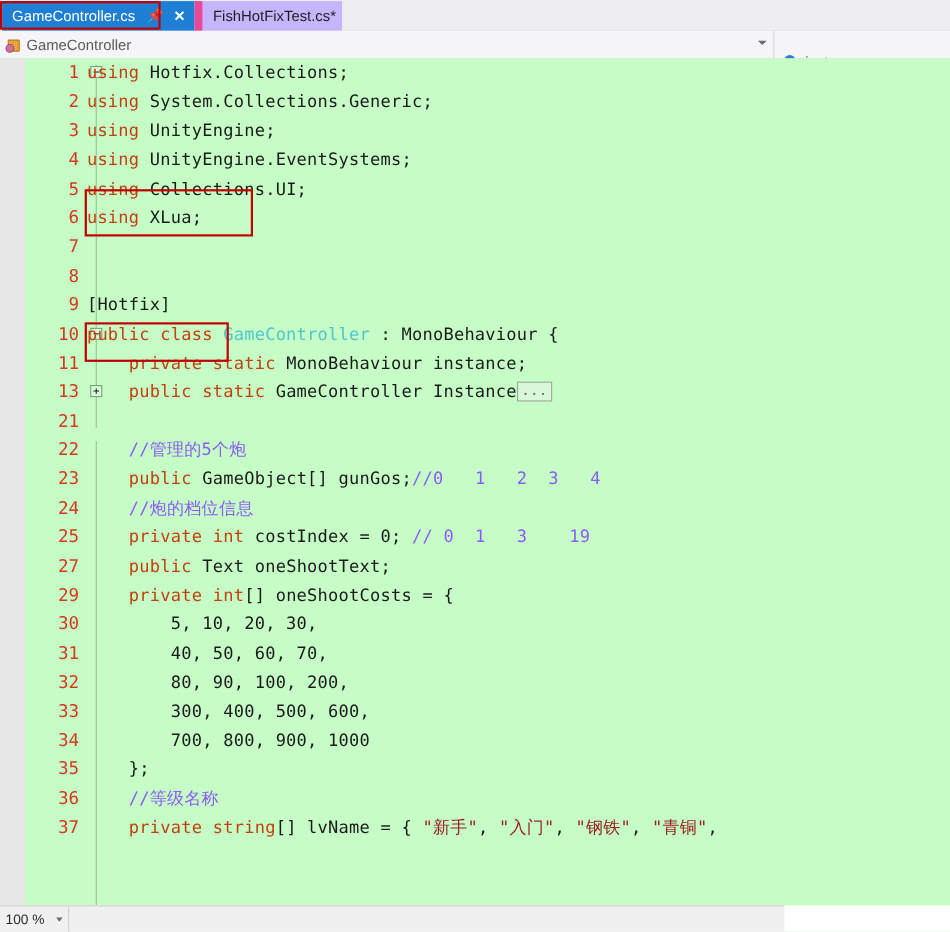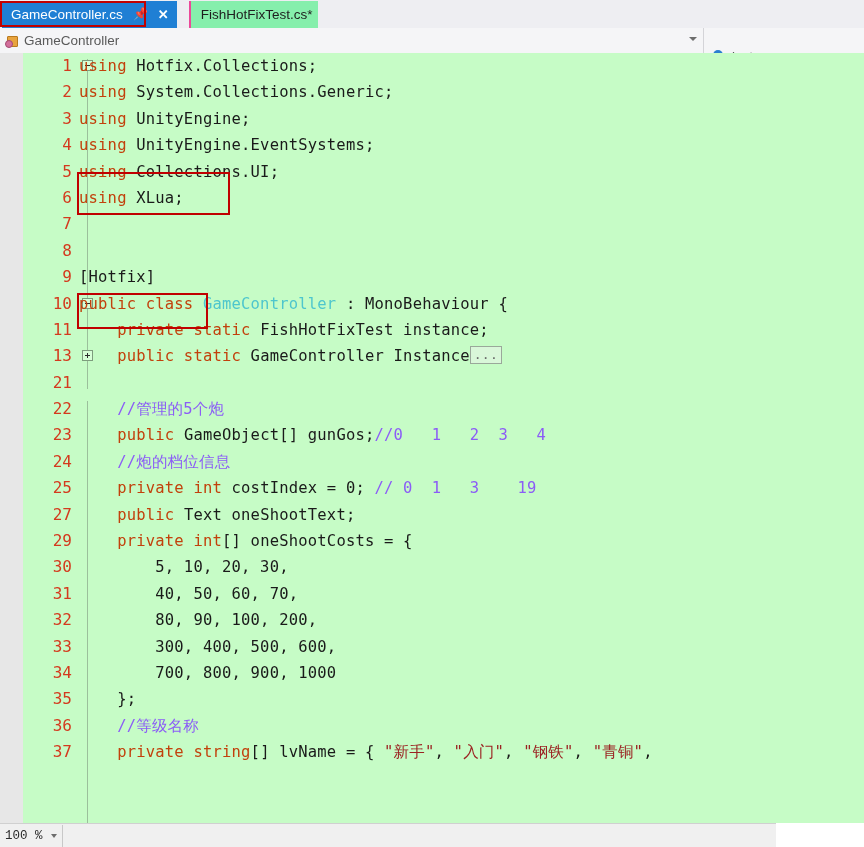--- a/index.html
+++ b/index.html
@@ -10,35 +10,35 @@
     font-size:13px;
     color:#1e1e1e;
   }
   .app{position:relative;width:864px;height:847px;}
 
   
   .tabbar{
     position:absolute;left:0;top:0;width:864px;height:28px;
     background:#eeeef2;
     border-bottom:1px solid #ccceda;
-    display:flex;align-items:flex-end;gap:12px;
+    display:flex;align-items:flex-end;
   }
   .tab{
     height:27px;display:flex;align-items:center;
     padding:0 6px 0 9px;font-size:13.5px;white-space:nowrap;
     position:relative;
   }
   .tab-active{
     background:#1f7fd4;color:#ffffff;
     margin-left:2px;
   }
   .tab-active .tab-label{color:#ffffff;}
   .tab-inactive{
-    background:#86efac;color:#1e1e1e;
-    border-left:2px solid #ec4899;
+    background:#c4b5fd;color:#1e1e1e;
+    border-left:7px solid #ec4899;
     padding-left:10px;
     height:27px;
   }
   .tab-label{line-height:27px;}
   .tab-pin{
     display:inline-block;margin-left:11px;color:#ffffff;
     font-size:12px;line-height:1;transform:translateY(-1px);
   }
   .tab-close{
     display:inline-block;margin-left:9px;margin-right:2px;color:#ffffff;
@@ -156,23 +156,23 @@
   
   .annot{
     position:absolute;border:2px solid #c00000;box-sizing:border-box;
     pointer-events:none;
   }
   #annot-xlua{left:77px;top:119px;width:153px;height:43px;}
   #annot-hotfix{left:77px;top:240px;width:131px;height:36px;}
 
   
   .statusbar{
-    position:absolute;left:0;top:823px;width:776px;height:24px;
+    position:absolute;left:0;top:823px;width:713px;height:24px;
     background:#f0f0f0;border-top:1px solid #d0d0d0;
-    display:flex;align-items:center;font-family:Liberation Mono, monospace;
+    display:flex;align-items:center;
   }
   .zoombox{
     width:63px;height:23px;border-right:1px solid #c8c8c8;
     display:flex;align-items:center;justify-content:space-between;
     padding:0 5px;box-sizing:border-box;font-size:12.5px;color:#2b2b2b;
   }
   .zoom-caret{
     width:0;height:0;border-left:3.5px solid transparent;
     border-right:3.5px solid transparent;border-top:4px solid #6d6d6d;
   }
@@ -216,21 +216,21 @@
           <div class="line"><span class="ln">1</span><span class="boxm" style="top: 7px;"><i></i></span><span class="gl"><span class="kw">using</span><span class="pl"> Hotfix.Collections;</span></span></div>
           <div class="line"><span class="ln">2</span><span class="gl"><span class="kw">using</span><span class="pl"> System.Collections.Generic;</span></span></div>
           <div class="line"><span class="ln">3</span><span class="gl"><span class="kw">using</span><span class="pl"> UnityEngine;</span></span></div>
           <div class="line"><span class="ln">4</span><span class="gl"><span class="kw">using</span><span class="pl"> UnityEngine.EventSystems;</span></span></div>
           <div class="line"><span class="ln">5</span><span class="gl"><span class="kw">using</span><span class="pl"> Collections.UI;</span></span></div>
           <div class="line"><span class="ln">6</span><span class="gl"><span class="kw">using</span><span class="pl"> XLua;</span></span></div>
           <div class="line"><span class="ln">7</span><span class="gl"></span></div>
           <div class="line"><span class="ln">8</span><span class="gl"></span></div>
           <div class="line"><span class="ln">9</span><span class="gl"><span class="pl">[Hotfix]</span></span></div>
           <div class="line"><span class="ln">10</span><span class="boxm" style="top: 7px;"><i></i></span><span class="gl"><span class="kw">public class </span><span class="typ">GameController</span><span class="pl"> : MonoBehaviour {</span></span></div>
-          <div class="line"><span class="ln">11</span><span class="gl"><span class="pl">    </span><span class="kw">private static</span><span class="pl"> FishHotFixTest instance;</span></span></div>
+          <div class="line"><span class="ln">11</span><span class="gl"><span class="pl">    </span><span class="kw">private static</span><span class="pl"> MonoBehaviour instance;</span></span></div>
           <div class="line"><span class="ln">13</span><span class="boxm" style="top: 7px;"><i></i><b></b></span><span class="gl"><span class="pl">    </span><span class="kw">public static</span><span class="pl"> GameController Instance</span><span class="ellipsis">...</span></span></div>
           <div class="line"><span class="ln">21</span><span class="gl"></span></div>
           <div class="line"><span class="ln">22</span><span class="gl"><span class="cmt">    //管理的5个炮</span></span></div>
           <div class="line"><span class="ln">23</span><span class="gl"><span class="pl">    </span><span class="kw">public</span><span class="pl"> GameObject[] gunGos;</span><span class="cmt">//0   1   2  3   4</span></span></div>
           <div class="line"><span class="ln">24</span><span class="gl"><span class="cmt">    //炮的档位信息</span></span></div>
           <div class="line"><span class="ln">25</span><span class="gl"><span class="pl">    </span><span class="kw">private int</span><span class="pl"> costIndex = 0; </span><span class="cmt">// 0  1   3    19</span></span></div>
           <div class="line"><span class="ln">27</span><span class="gl"><span class="pl">    </span><span class="kw">public</span><span class="pl"> Text oneShootText;</span></span></div>
           <div class="line"><span class="ln">29</span><span class="gl"><span class="pl">    </span><span class="kw">private int</span><span class="pl">[] oneShootCosts = {</span></span></div>
           <div class="line"><span class="ln">30</span><span class="gl"><span class="pl">        5, 10, 20, 30,</span></span></div>
           <div class="line"><span class="ln">31</span><span class="gl"><span class="pl">        40, 50, 60, 70,</span></span></div>

